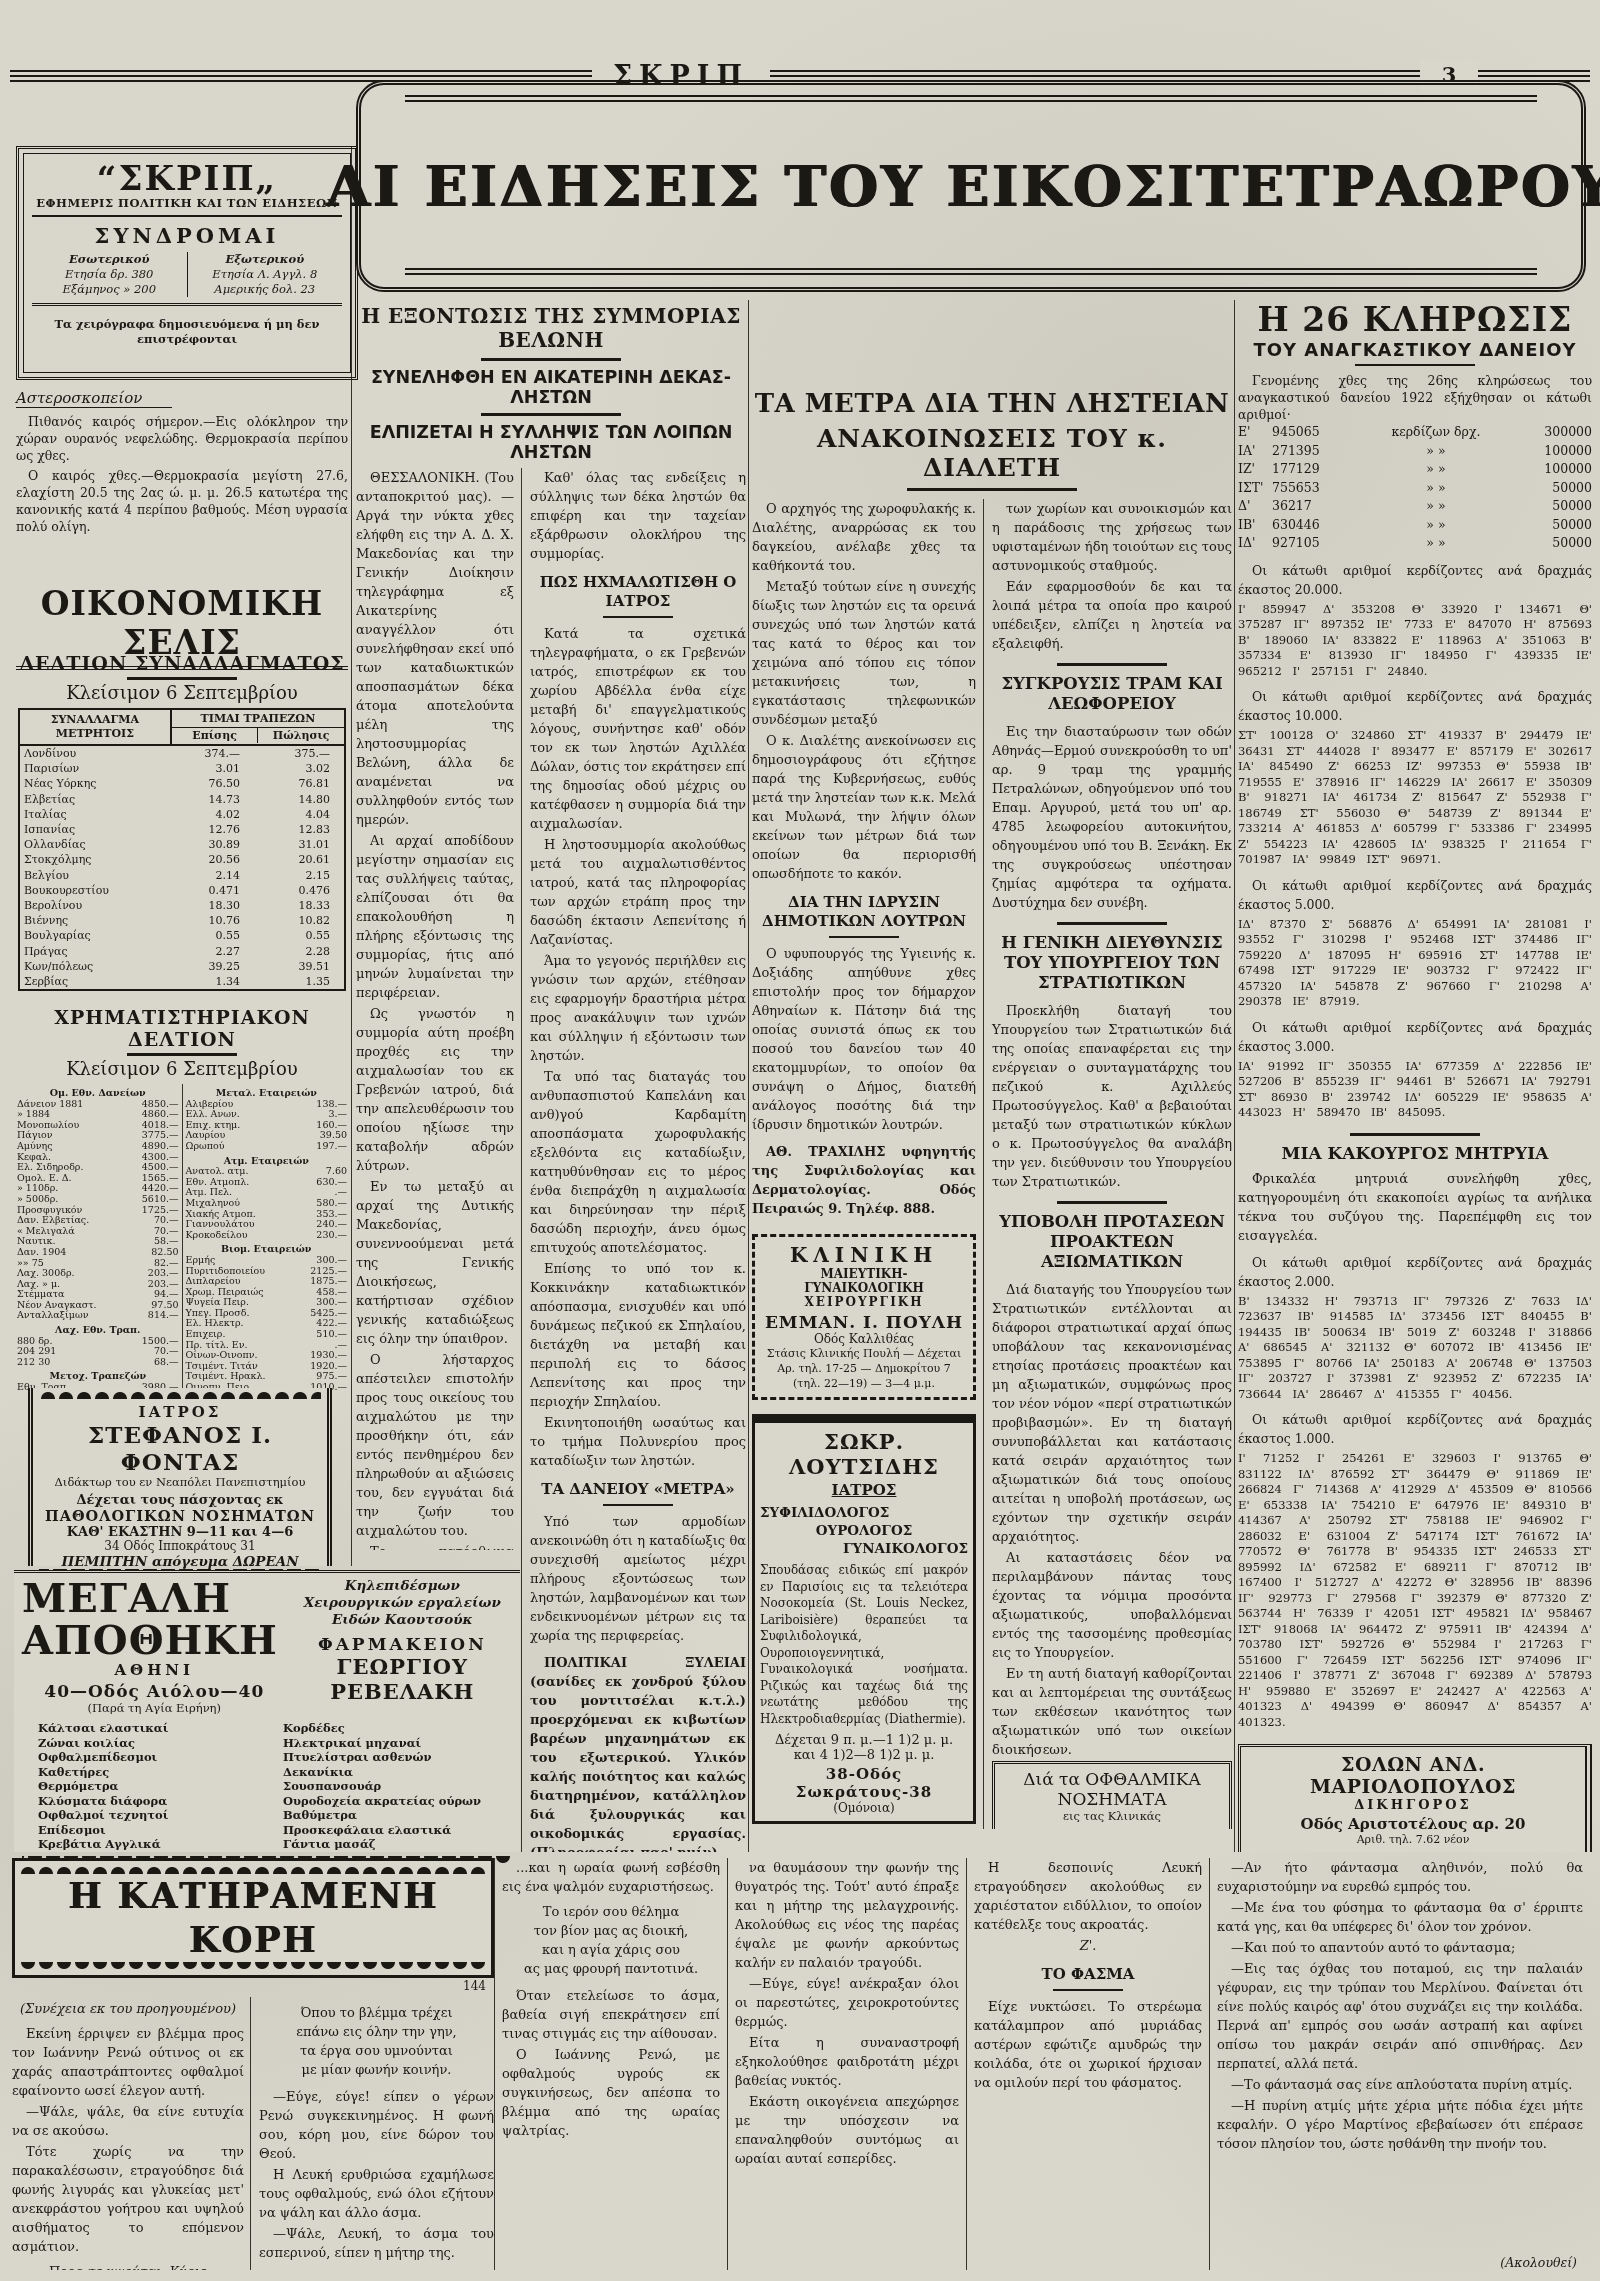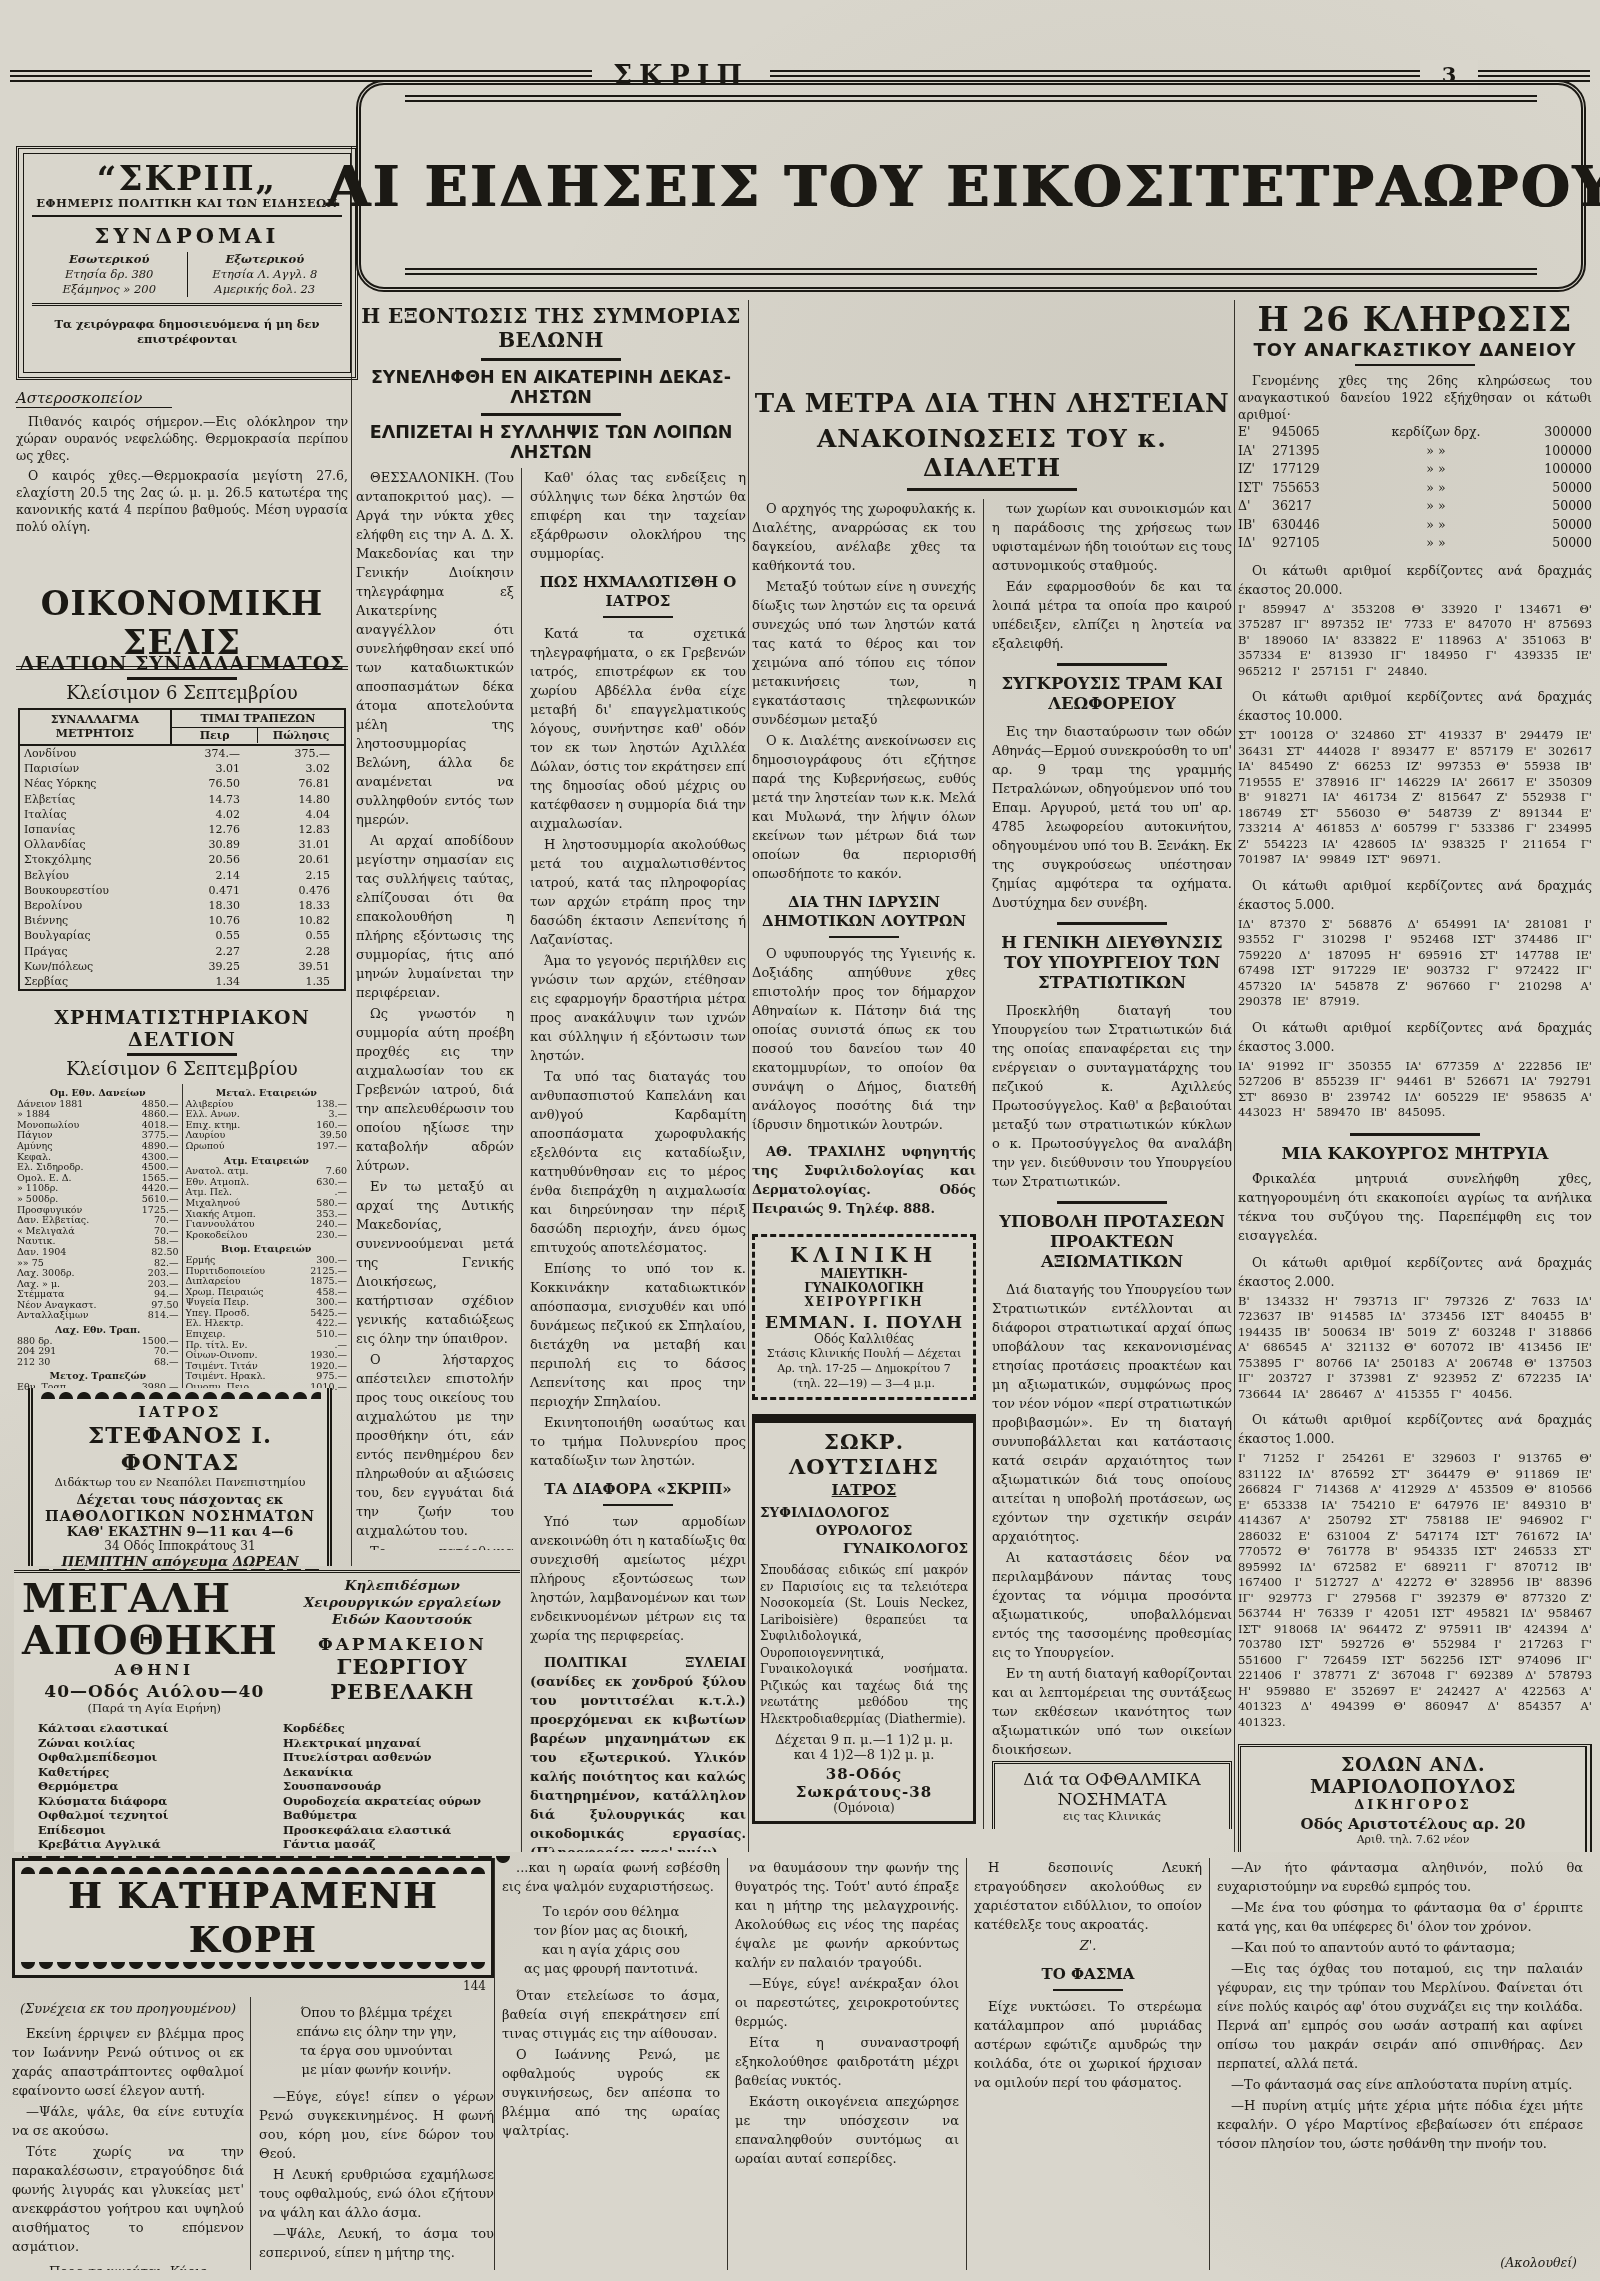--- a/index.html
+++ b/index.html
@@ -243,21 +243,21 @@
     <div class="blk-date">Κλείσιμον 6 Σεπτεμβρίου</div>
     <div class="fx-table">
       <div class="fx-head">
         <div class="fx-hl">
           <div>ΣΥΝΑΛΛΑΓΜΑ</div>
           <div>ΜΕΤΡΗΤΟΙΣ</div>
         </div>
         <div class="fx-hr">
           <div class="fx-hr-top">ΤΙΜΑΙ ΤΡΑΠΕΖΩΝ</div>
           <div class="fx-hr-sub">
-            <span>Πειρ</span>
+            <span>Επίσης</span>
             <span>Πώλησις</span>
           </div>
         </div>
       </div>
       <div>
 
           <div class="fxrow">
             <span class="fxn">Λονδίνου</span>
             <span class="fxb">374.—</span>
             <span class="fxs">375.—</span>
@@ -737,21 +737,21 @@
         <div>
 
         <div class="it k-p">Καθ' όλας τας ενδείξεις η σύλληψις των δέκα ληστών θα επιφέρη και την ταχείαν εξάρθρωσιν ολοκλήρου της συμμορίας.</div>
             <div class="it k-h3">ΠΩΣ ΗΧΜΑΛΩΤΙΣΘΗ Ο ΙΑΤΡΟΣ</div>
             <div class="it k-p">Κατά τα σχετικά τηλεγραφήματα, ο εκ Γρεβενών ιατρός, επιστρέφων εκ του χωρίου Αβδέλλα ένθα είχε μεταβή δι' επαγγελματικούς λόγους, συνήντησε καθ' οδόν τον εκ των ληστών Αχιλλέα Δώλαν, όστις τον εκράτησεν επί της δημοσίας οδού μέχρις ου κατέφθασεν η συμμορία διά την αιχμαλωσίαν.</div>
             <div class="it k-p">Η ληστοσυμμορία ακολούθως μετά του αιχμαλωτισθέντος ιατρού, κατά τας πληροφορίας των αρχών ετράπη προς την δασώδη έκτασιν Λεπενίτσης ή Λαζανίστας.</div>
             <div class="it k-p">Άμα το γεγονός περιήλθεν εις γνώσιν των αρχών, ετέθησαν εις εφαρμογήν δραστήρια μέτρα προς ανακάλυψιν των ιχνών και σύλληψιν ή εξόντωσιν των ληστών.</div>
             <div class="it k-p">Τα υπό τας διαταγάς του ανθυπασπιστού Καπελάνη και ανθ)γού Καρδαμίτη αποσπάσματα χωροφυλακής εξελθόντα εις καταδίωξιν, κατηυθύνθησαν εις το μέρος ένθα διεπράχθη η αιχμαλωσία και διηρεύνησαν την πέριξ δασώδη περιοχήν, άνευ όμως επιτυχούς αποτελέσματος.</div>
             <div class="it k-p">Επίσης το υπό τον κ. Κοκκινάκην καταδιωκτικόν απόσπασμα, ενισχυθέν και υπό δυνάμεως πεζικού εκ Σπηλαίου, διετάχθη να μεταβή και περιπολή εις το δάσος Λεπενίτσης και προς την περιοχήν Σπηλαίου.</div>
             <div class="it k-p">Εκινητοποιήθη ωσαύτως και το τμήμα Πολυνερίου προς καταδίωξιν των ληστών.</div>
-            <div class="it k-h3">ΤΑ ΔΙΑΦΟΡΑ «ΣΚΡΙΠ»</div>
+            <div class="it k-h3">ΤΑ ΔΑΝΕΙΟΥ «ΜΕΤΡΑ»</div>
             <div class="it k-p">Υπό των αρμοδίων ανεκοινώθη ότι η καταδίωξις θα συνεχισθή αμείωτος μέχρι πλήρους εξοντώσεως των ληστών, λαμβανομένων και των ενδεικνυομένων μέτρων εις τα χωρία της περιφερείας.</div>
             <div class="it k-adb">ΠΟΛΙΤΙΚΑΙ ΞΥΛΕΙΑΙ (σανίδες εκ χονδρού ξύλου του μοντιτσέλαι κ.τ.λ.) προερχόμεναι εκ κιβωτίων βαρέων μηχανημάτων εκ του εξωτερικού. Υλικόν καλής ποιότητος και καλώς διατηρημένον, κατάλληλον διά ξυλουργικάς και οικοδομικάς εργασίας. (Πληροφορίαι παρ' ημίν).</div>
           </div>
 
       </div>
     </div>
   </div>
 
   <div class="abs" id="dialeti-blk">
     <div class="dia-head">

